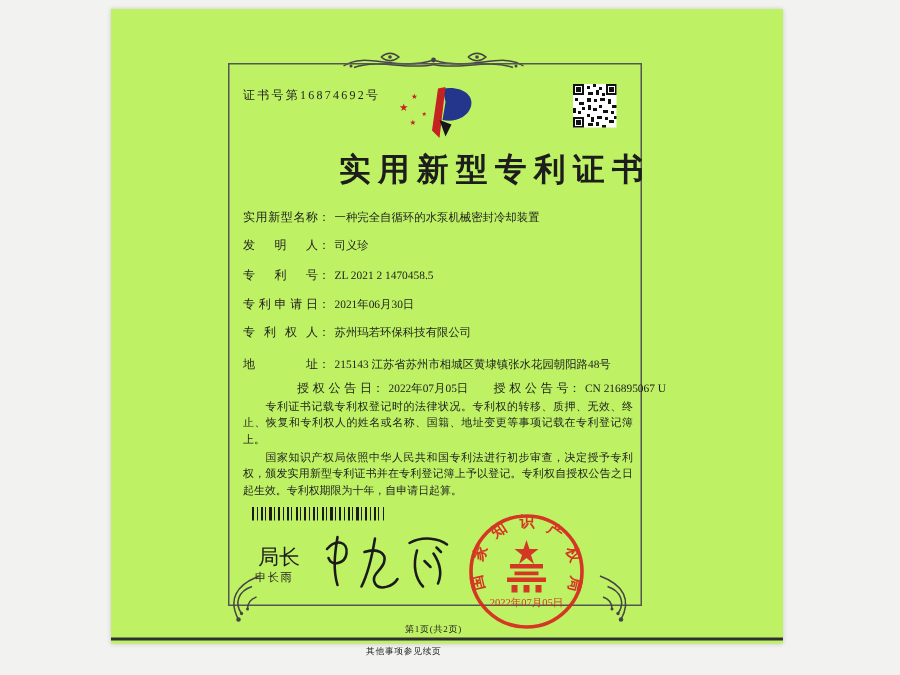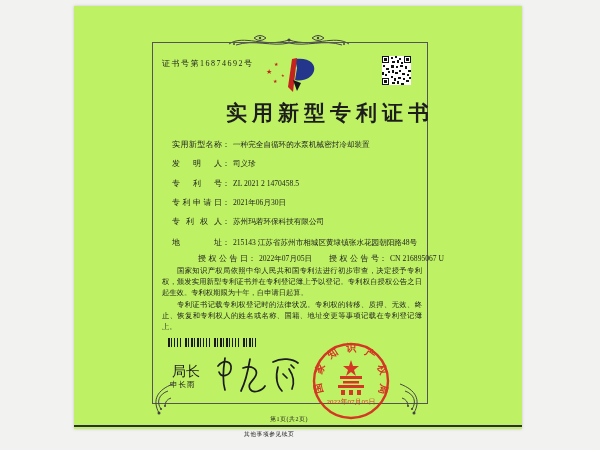--- a/index.html
+++ b/index.html
@@ -4,21 +4,21 @@
 <style>
   html,body{margin:0;padding:0;width:600px;height:450px;background:#f2f2f0;overflow:hidden;
     font-family:"Liberation Serif","DejaVu Serif",serif;color:#1d1d1d;}
   .page{position:absolute;left:74px;top:6px;width:448px;height:423px;background:#bef264;
     box-shadow:0 0 3px rgba(0,0,0,.18);}
   .frame{position:absolute;left:78px;top:36px;width:274px;height:360px;border:1px solid #555;}
   .abs{position:absolute;}
   .cert-no{left:88px;top:52px;font-size:8px;letter-spacing:1.5px;}
   .title{left:78px;top:93px;width:274px;text-align:center;font-size:21px;font-weight:700;letter-spacing:5px;margin-left:41px;}
   .fields{left:88px;top:133px;width:270px;font-size:8px;}
-  .frow{position:absolute;left:10px;white-space:nowrap;}
+  .frow{position:absolute;left:0;white-space:nowrap;}
   .flabel{display:inline-block;width:50px;text-align:justify;text-align-last:justify;}
   .fcolon{display:inline-block;margin-right:3px;}
   .fvalue{font-size:7.6px;}
   .grant{left:88px;top:247px;width:280px;font-size:8px;white-space:nowrap;margin-left:36px;}
   .grant .g2{position:absolute;left:131px;top:0;}
   .paras{left:88px;top:260px;width:260px;font-size:7.3px;line-height:10.8px;text-align:justify;}
   .paras p{margin:0 0 2px 0;text-indent:15px;}
   .barcode{left:94px;top:332px;width:88px;height:9px;
     background:repeating-linear-gradient(90deg,#1a1a1a 0 1.5px,transparent 1.5px 3px,#1a1a1a 3px 3.7px,transparent 3.7px 5.8px);}
   .director{left:98px;top:357px;font-size:14px;}
@@ -112,22 +112,22 @@
       <span class="flabel">地址</span><span class="fcolon">：</span><span class="fvalue">215143 江苏省苏州市相城区黄埭镇张水花园朝阳路48号</span>
     </div>
   </div>
 
   <div class="abs grant">
     <span><span class="flabel">授权公告日</span><span class="fcolon">：</span><span class="fvalue">2022年07月05日</span></span>
     <span class="g2"><span class="flabel">授权公告号</span><span class="fcolon">：</span><span class="fvalue">CN 216895067 U</span></span>
   </div>
 
   <div class="abs paras">
+    <p>专利证书记载专利权登记时的法律状况。专利权的转移、质押、无效、终止、恢复和专利权人的姓名或名称、国籍、地址变更等事项记载在专利登记簿上。</p>
     <p>国家知识产权局依照中华人民共和国专利法进行初步审查，决定授予专利权，颁发实用新型专利证书并在专利登记簿上予以登记。专利权自授权公告之日起生效。专利权期限为十年，自申请日起算。</p>
-    <p>专利证书记载专利权登记时的法律状况。专利权的转移、质押、无效、终止、恢复和专利权人的姓名或名称、国籍、地址变更等事项记载在专利登记簿上。</p>
   </div>
 
   <div class="abs barcode"></div>
 
   <div class="abs director">局长</div>
   <div class="abs director-name">申长雨</div>
 
   <svg class="abs signature" width="92" height="50" viewBox="0 0 92 50">
     <g stroke="#1b1b1b" stroke-width="1.7" fill="none" stroke-linecap="round">
       <path d="M13,8 C11,20 10,30 13,40"></path>

